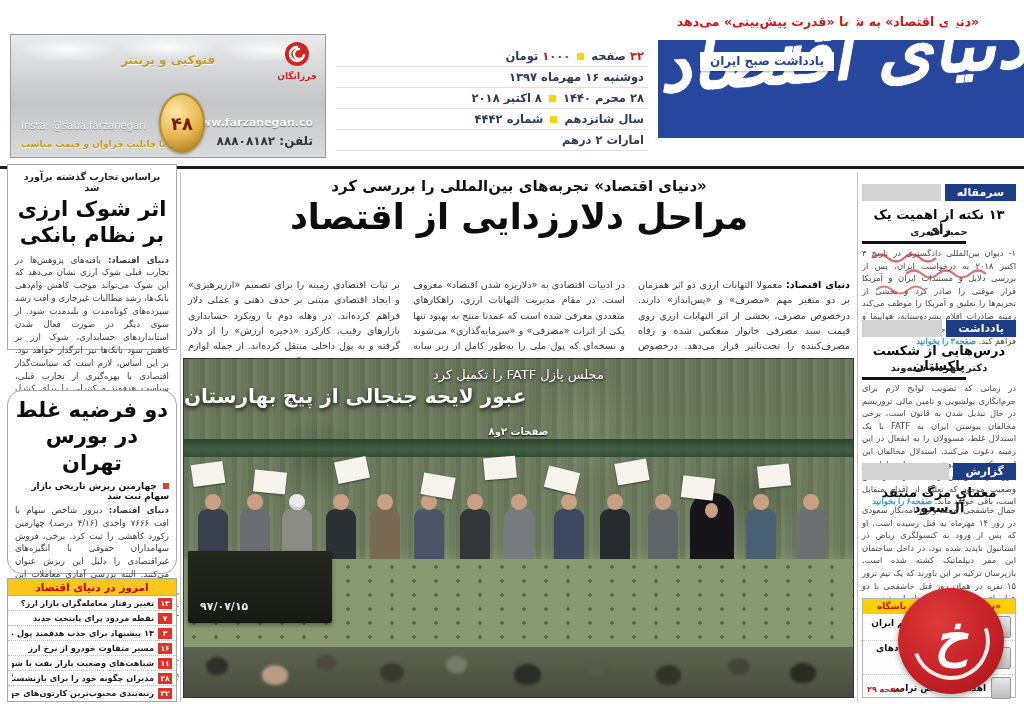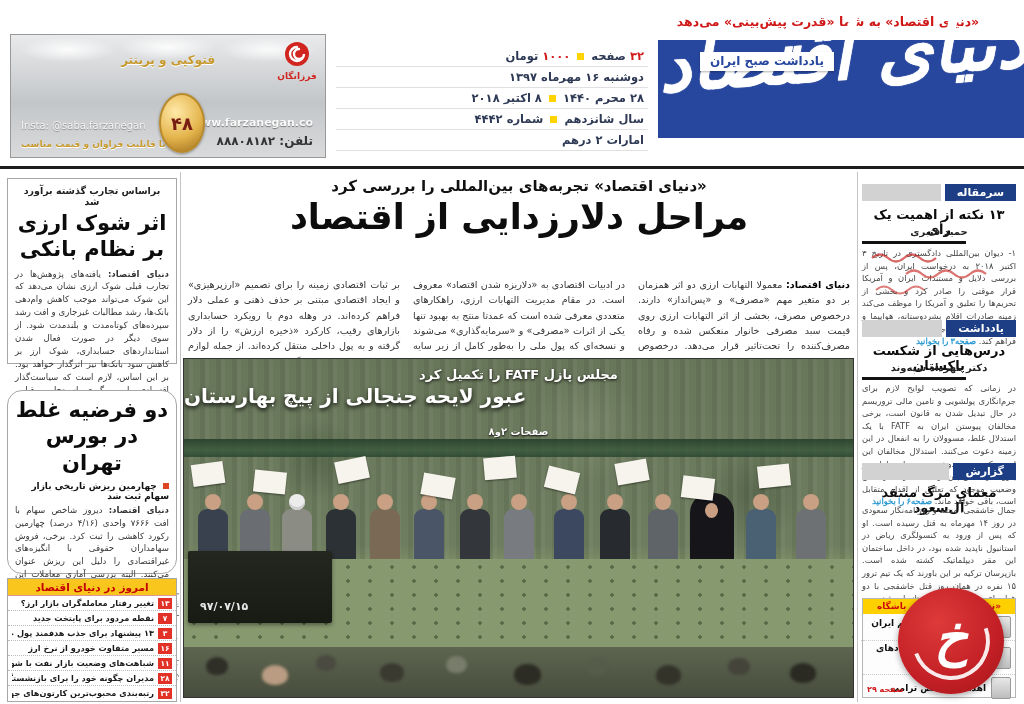--- a/index.html
+++ b/index.html
@@ -67,21 +67,21 @@
   .audience { position:absolute; left:0; top:288px; width:100%; height:52px; background:linear-gradient(180deg,#5d6550,#474c3c); }
   .a-head { position:absolute; border-radius:50% 50% 45% 45%; filter:blur(1.5px); }
   .fig { position:absolute; width:30px; height:130px; top:150px; border-radius:9px 9px 2px 2px; }
   .fig::before { content:""; position:absolute; top:-15px; left:7px; width:16px; height:16px; border-radius:50%; background:#c9a083; }
   .fig.turban::before { background:#ececec; box-shadow:inset 0 -3px 0 #cfcfcf; }
   .chador { position:absolute; width:44px; height:148px; top:134px; background:#15151a; border-radius:20px 20px 4px 4px; }
   .chador::before { content:""; position:absolute; top:10px; left:15px; width:13px; height:15px; border-radius:50%; background:#c9a083; }
   .paper { position:absolute; width:32px; height:22px; background:#f6f4ec; box-shadow:0 1px 2px rgba(0,0,0,.45); }
   .tv { position:absolute; left:4px; top:192px; width:144px; height:72px; background:linear-gradient(180deg,#23271e,#181b14); border-radius:2px; box-shadow:0 2px 4px rgba(0,0,0,.4); }
   .tv-date { position:absolute; left:12px; bottom:10px; color:#e9e9e9; font-size:11px; font-weight:bold; letter-spacing:1px; direction:ltr; }
-  .ph-kicker { position:absolute; left:0; top:8px; width:100%; text-align:center; color:#fff; font-weight:bold; font-size:13px; text-shadow:0 1px 3px rgba(0,0,0,.9); }
+  .ph-kicker { position:absolute; left:0; top:8px; width:100%; text-align:center; color:#fff; font-weight:normal; font-size:13px; text-shadow:0 1px 3px rgba(0,0,0,.9); }
   .ph-headline { position:absolute; left:0; top:25px; width:100%; text-align:left; color:#fff; font-weight:bold; font-size:20px; text-shadow:0 2px 4px rgba(0,0,0,.9); }
   .ph-pages { position:absolute; left:0; top:67px; width:100%; text-align:center; color:#fff; font-weight:bold; font-size:10px; text-shadow:0 1px 2px #000; }
   .photo-credit { left:172px; top:582px; height:100px; writing-mode:vertical-rl; font-size:6.5px; color:#444; letter-spacing:.5px; }
 
   
   .lbox { left:7px; width:170px; border:1px solid #a7a7a7; padding:6px 7px; background:#fff; }
   .lbox-kicker { text-align:center; font-size:9.5px; font-weight:bold; color:#222; margin-bottom:3px; }
   .lbox-title { text-align:center; font-size:21px; font-weight:bold; color:#0c0c0c; line-height:1.25; letter-spacing:-1px; }
   .lbox-sub { font-size:9px; font-weight:bold; color:#111; margin:5px 0 3px; }
   .lbox-sub .rsq { display:inline-block; width:6px; height:6px; background:#d42; margin-left:3px; }
@@ -230,21 +230,21 @@
       <div class="a-head" style="left:544px; top:11px; width:22px; height:17px; background:#44443a;"></div>
       <div class="a-head" style="left:606px; top:16px; width:26px; height:20px; background:#2a2a22;"></div>
     </div>
 
     <div class="ph-kicker">مجلس پازل FATF را تکمیل کرد</div>
     <div class="ph-headline">عبور لایحه جنجالی از پیچ بهارستان</div>
     <div class="ph-pages">صفحات ۲و۸</div>
   </div>
   <div class="abs photo-credit">عکس: امیر مرشدی- دنیای اقتصاد</div>
 
-  <div class="abs lbox" style="top:178px; height:186px;">
+  <div class="abs lbox" style="top:164px; height:186px;">
     <div class="lbox-kicker">براساس تجارب گذشته برآورد شد</div>
     <div class="lbox-title">
       <span>اثر شوک ارزی</span><br>
       <span>بر نظام بانکی</span>
     </div>
     <div class="lbox-body">
       <b>دنیای اقتصاد:</b><span> یافته‌های پژوهش‌ها در تجارب قبلی شوک ارزی نشان می‌دهد که این شوک می‌تواند موجب کاهش وام‌دهی بانک‌ها، رشد مطالبات غیرجاری و افت رشد سپرده‌های کوتاه‌مدت و بلندمدت شود. از سوی دیگر در صورت فعال شدن استانداردهای حسابداری، شوک ارز بر کاهش سود بانک‌ها نیز اثرگذار خواهد بود. بر این اساس، لازم است که سیاست‌گذار اقتصادی با بهره‌گیری از تجارب قبلی، سیاست هدفمند و کنترلی را برای کنترل نوسانات ارزی به کار گیرد و بانک‌ها نیز دیدبانی از وضعیت ثبات اقتصاد کلان داشته باشند.</span>
       <span class="ref-blue">صفحه ۶</span>
     </div>
   </div>

